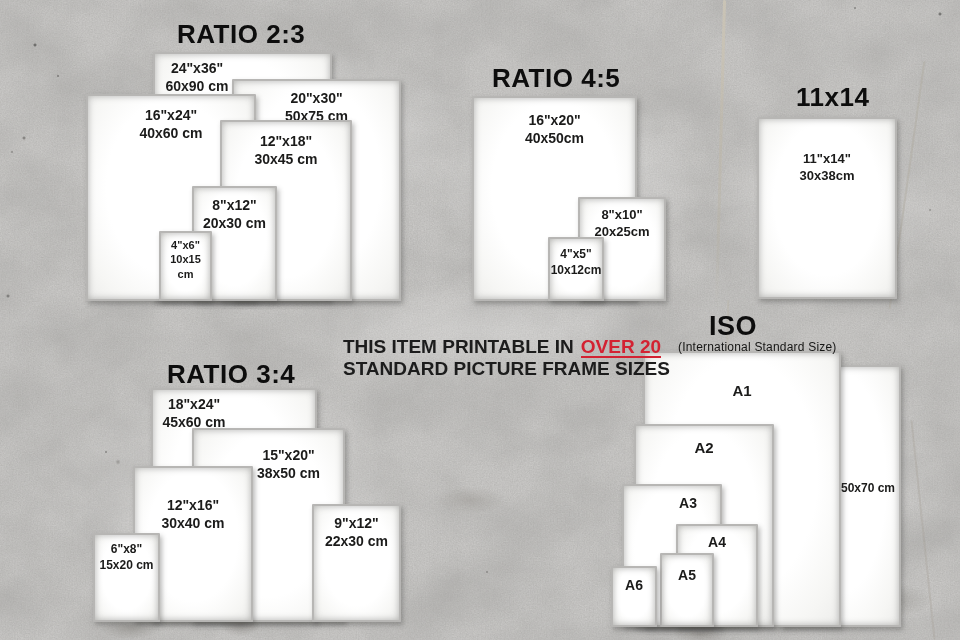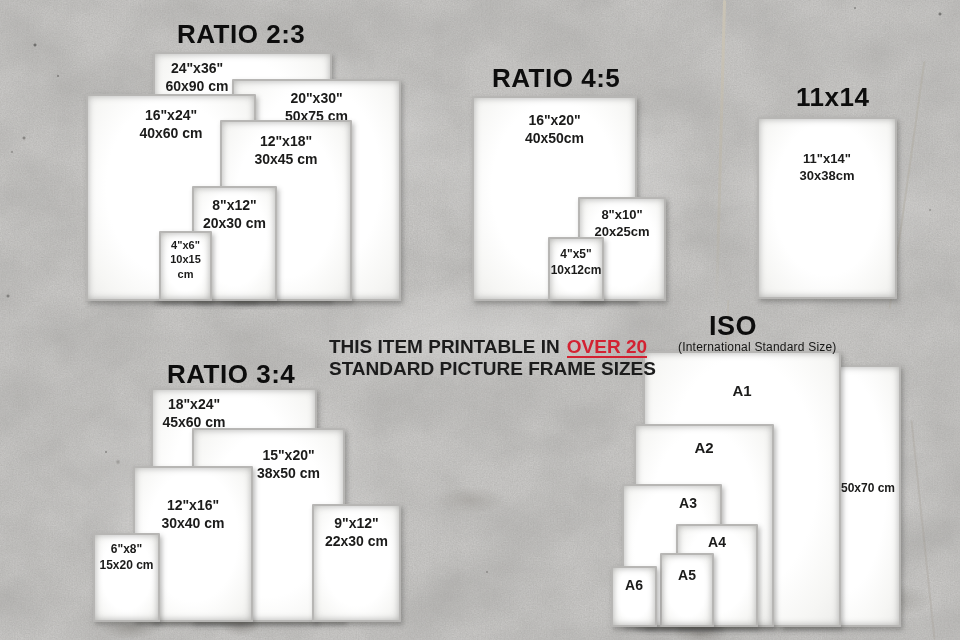--- a/index.html
+++ b/index.html
@@ -179,21 +179,21 @@
     <h2 class="gtitle" style="left:796px;top:82px;">11x14</h2>
 
     <div class="frame" style="left:757px;top:117px;width:136px;height:178px;z-index:1">
       <div class="flabel fs13" style="top:32px;">
         <span>11"x14"</span>
         <span>30x38cm</span>
       </div>
     </div>
   </section>
 
-  <div class="note" style="left:329px;top:336px;">
+  <div class="note" style="left:343px;top:336px;">
     <div><span>THIS ITEM PRINTABLE IN</span><span class="hl" style="color: rgb(211, 34, 50); border-bottom-color: rgb(211, 34, 50);">OVER 20</span></div>
     <div>STANDARD PICTURE FRAME SIZES</div>
   </div>
 
   <section>
     <h2 class="gtitle" style="left:167px;top:359px;">RATIO 3:4</h2>
 
     <div class="frame" style="left:151px;top:388px;width:162px;height:230px;z-index:1">
       <div class="flabel fs14" style="left:2px;top:5px;width:78px;right:auto;">
         <span>18"x24"</span>

